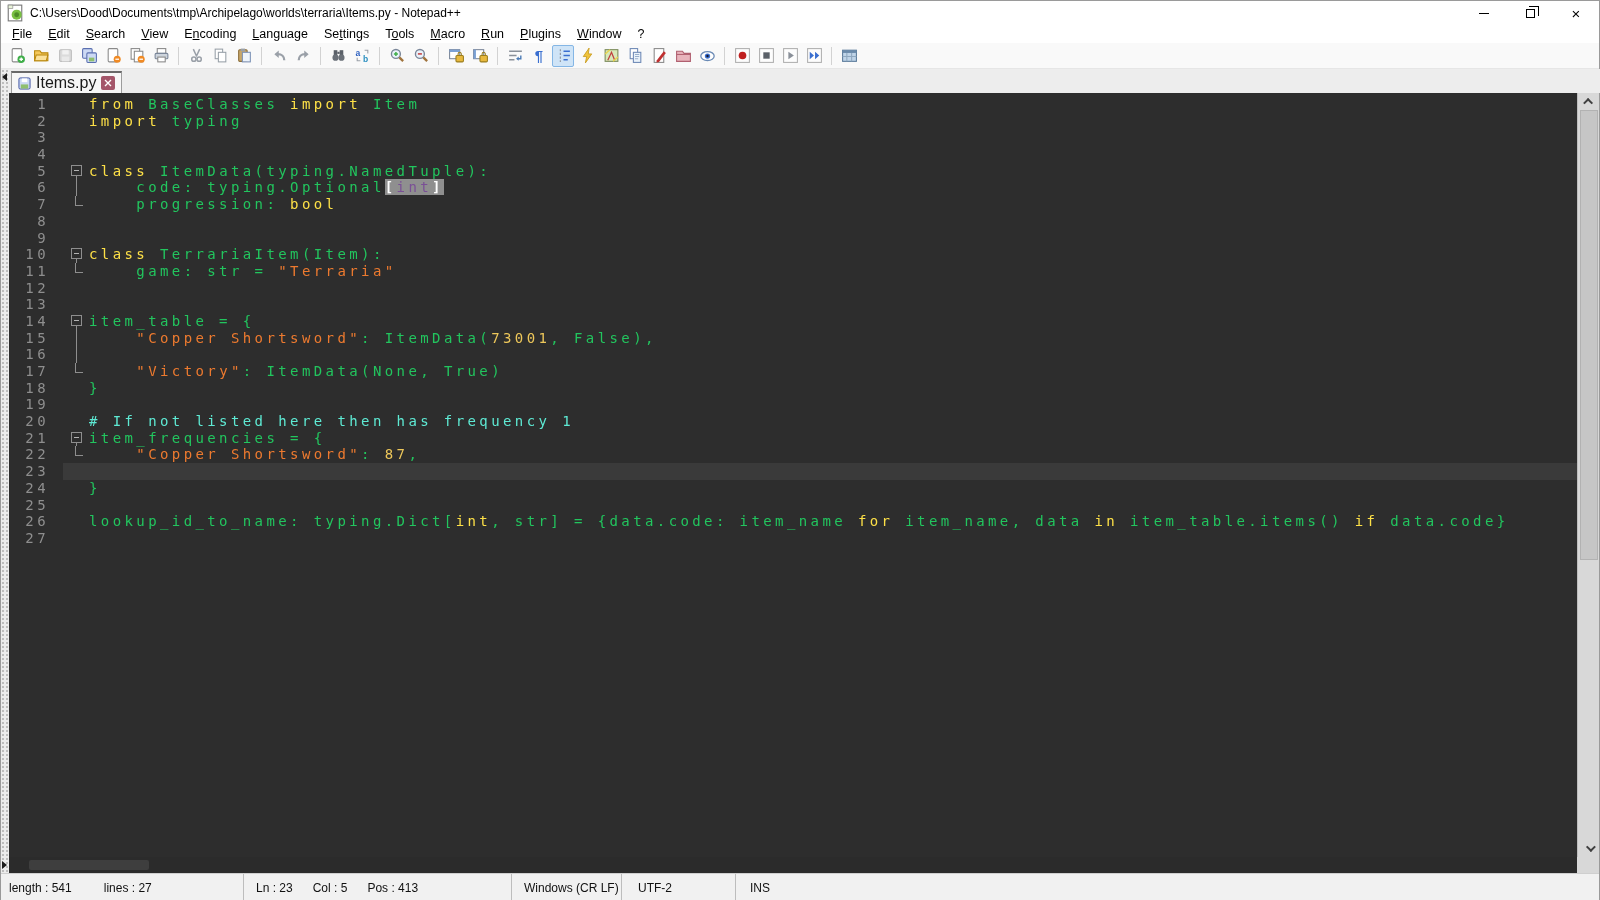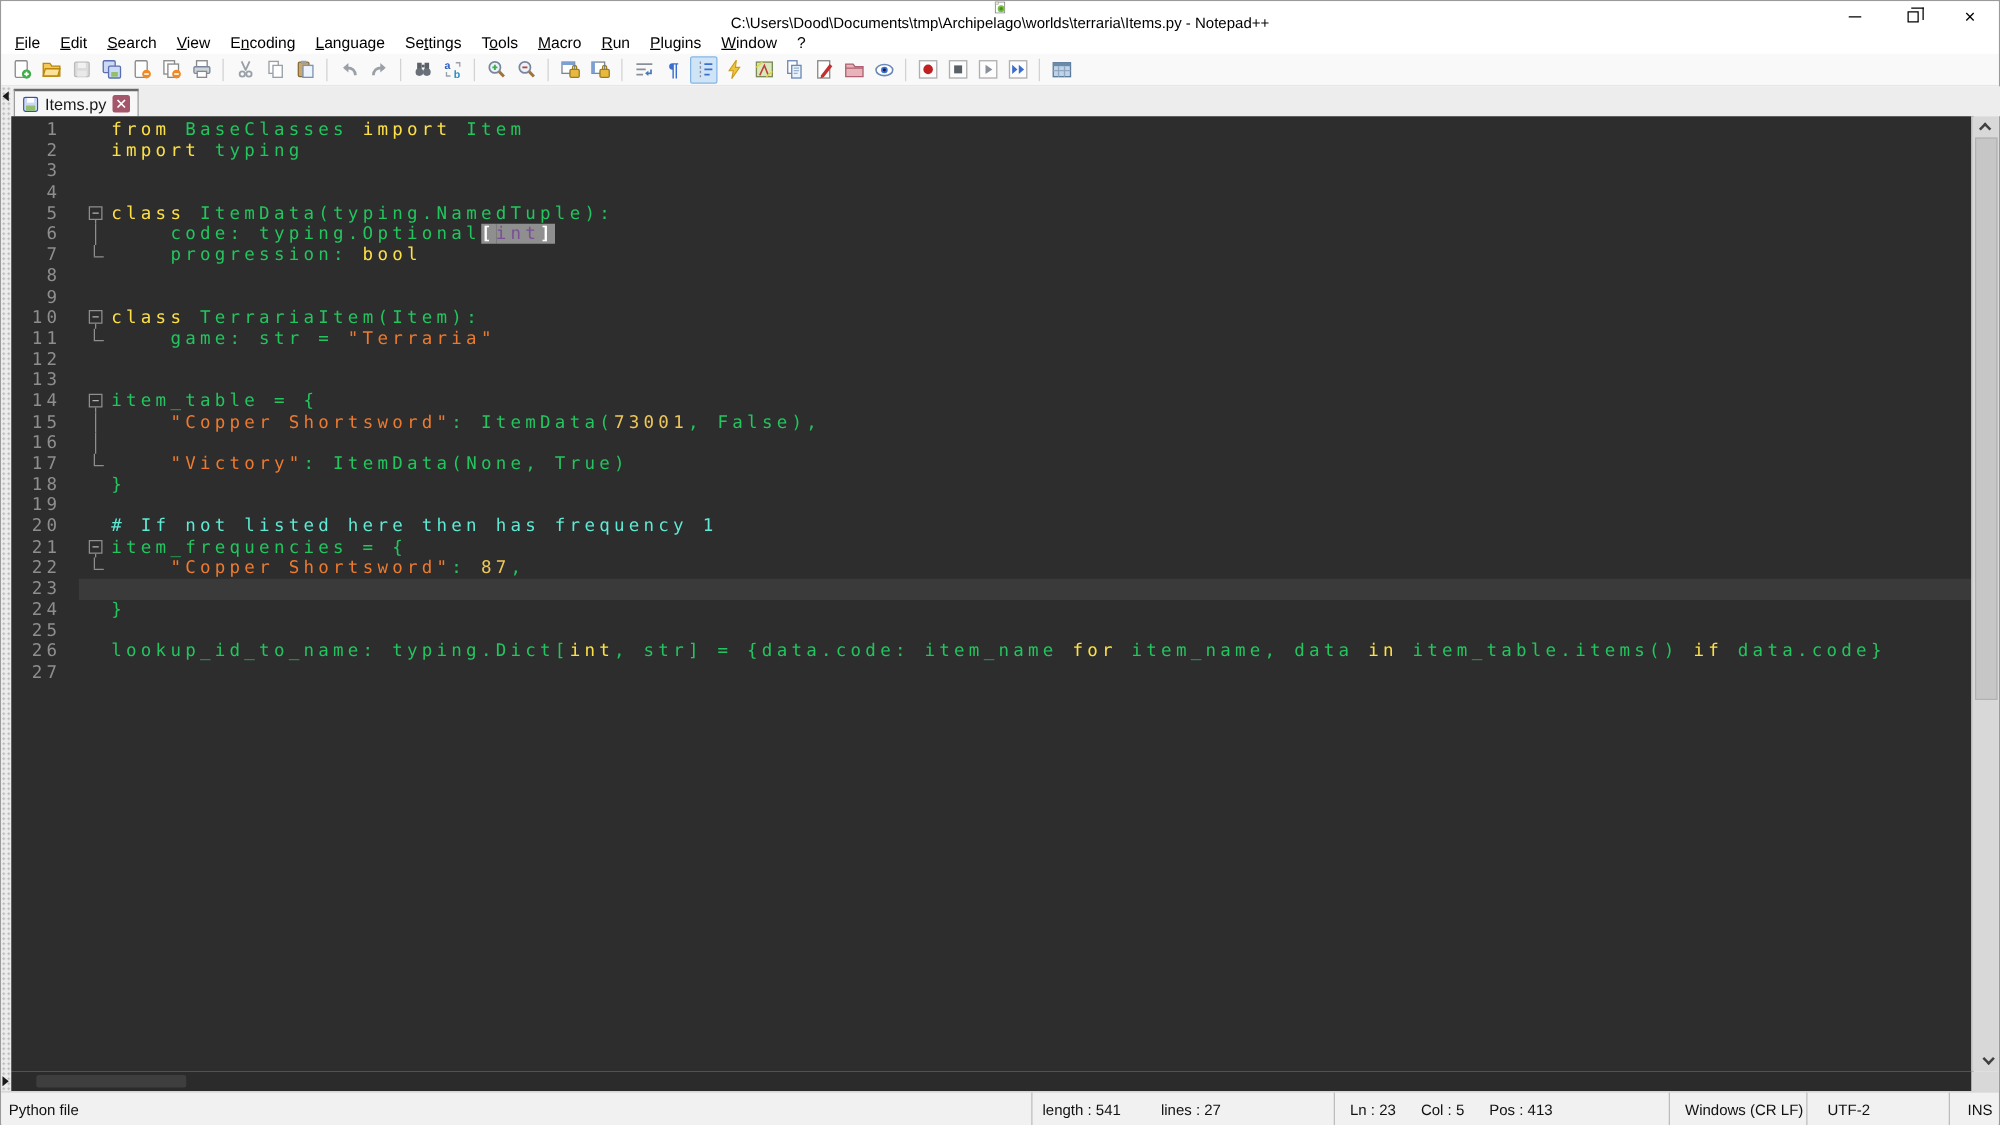--- a/index.html
+++ b/index.html
@@ -3,21 +3,21 @@
 <meta charset="utf-8">
 <style>
   * { margin:0; padding:0; box-sizing:border-box; }
   html,body { width:1600px; height:900px; overflow:hidden; background:#d0d0d0;
     font-family:"Liberation Sans", sans-serif; }
   .window { position:relative; width:1600px; height:900px; background:#fff;
     border:1px solid #9a9a9a; }
 
   
   .titlebar { position:absolute; left:0; top:0; width:100%; height:24px;
-    background:#fff; display:flex; align-items:center;flex-direction:column; }
+    background:#fff; display:flex; align-items:center; }
   .titlebar .appicon { width:18px; height:18px; margin:0 6px 0 5px; }
   .titlebar .title { font-size:12px; color:#000; white-space:nowrap; }
   .winbtns { position:absolute; right:0; top:0; height:24px; display:flex; }
   .winbtn { width:46px; height:24px; display:flex; align-items:center; justify-content:center; cursor:default; }
   .glyph-min { width:10px; height:1px; background:#000; display:block; }
   .glyph-restore { width:9px; height:9px; border:1px solid #000; position:relative; background:#fff; }
   .glyph-restore::before { content:""; position:absolute; left:2px; top:-4px; width:9px; height:9px;
     border:1px solid #000; border-left:none; border-bottom:none; }
   .glyph-close { font-size:15px; line-height:15px; color:#000; }
 
@@ -36,21 +36,21 @@
   .tbtn.active { background:#cfe4f7; border-color:#84b6e5; }
   .tbtn.disabled svg { opacity:.55; filter:grayscale(1); }
   .tsep { width:1px; height:18px; background:#d2d2d2; margin:0 5px; }
 
   
   .tabbar { position:absolute; left:8px; top:68px; width:1592px; height:24px;
     background:#ededed; display:flex; align-items:flex-end; }
   .tab { height:22px; margin-left:2px; background:#f7f7f7;
     border:1px solid #9c9c9c; border-top:2px solid #696969; border-bottom:none;
     display:flex; align-items:center; padding:0 6px; gap:5px; }
-  .tab-label { font-size:13px; color:#1a1a1a; }
+  .tab-label { font-size:16px; color:#1a1a1a; }
   .tab-close { width:14px; height:14px; background:#a4566a; border-radius:2px;
     display:flex; align-items:center; justify-content:center; }
 
   
   .gripstrip { position:absolute; left:0; top:68px; width:8px; height:804px;
     background:#ececec;
     background-image:radial-gradient(#bdbdbd 0.8px, transparent 0.9px);
     background-size:4px 4px; }
   .grip-arrow-top { position:absolute; left:1px; top:4px; width:0; height:0;
     border-top:4px solid transparent; border-bottom:4px solid transparent; border-right:5px solid #1a1a1a; }
@@ -438,23 +438,20 @@
         <span class="chev down"></span>
       </div>
   </div>
 
   <div class="hscroll">
     <div class="hs-thumb"></div>
   </div>
   <div class="scroll-corner"></div>
 
   <div class="statusbar">
-    <div class="sb-sec sb-1">
-        <span>Python file</span>
-      </div>
     <div class="sb-sec sb-2">
       <span>length : 541</span>
       <span>lines : 27</span>
     </div>
     <div class="sb-sec sb-3">
       <span>Ln : 23</span>
       <span>Col : 5</span>
       <span>Pos : 413</span>
     </div>
     <div class="sb-sec sb-4">

